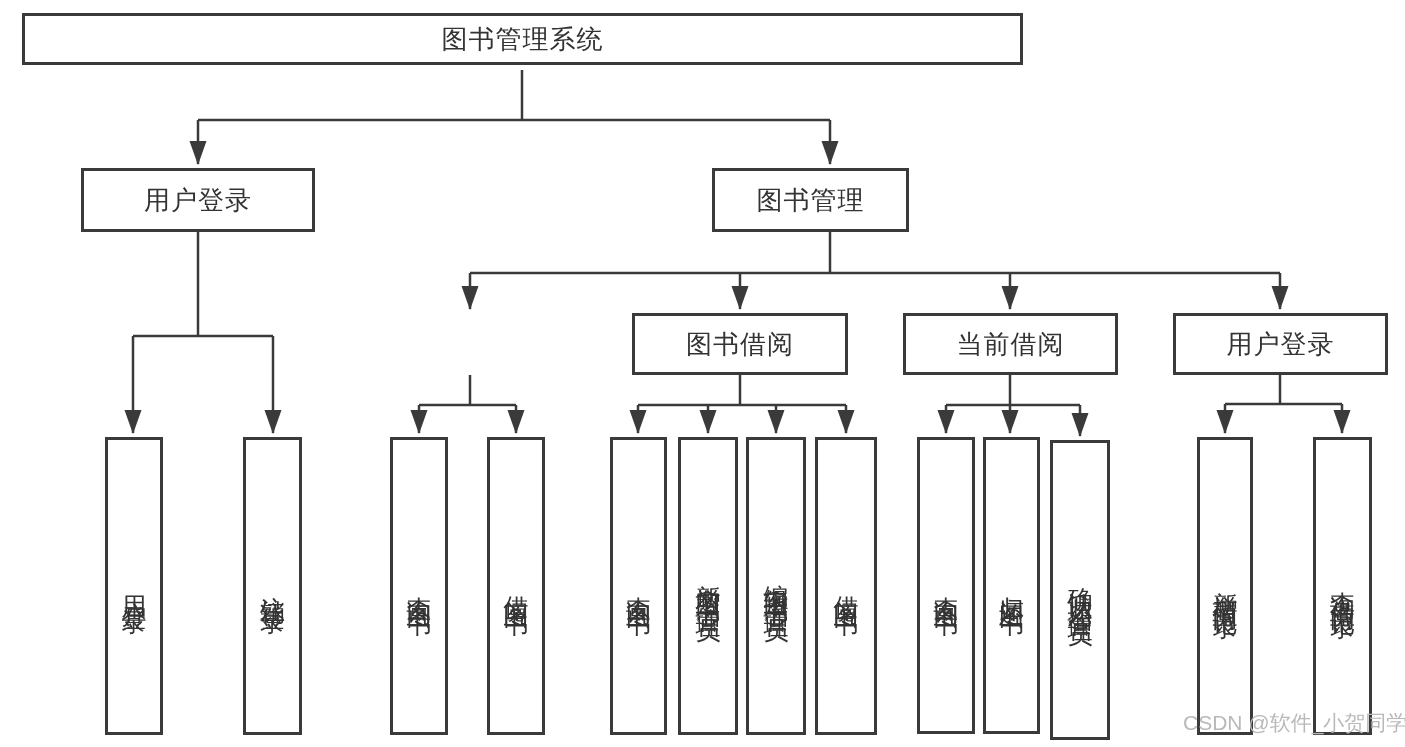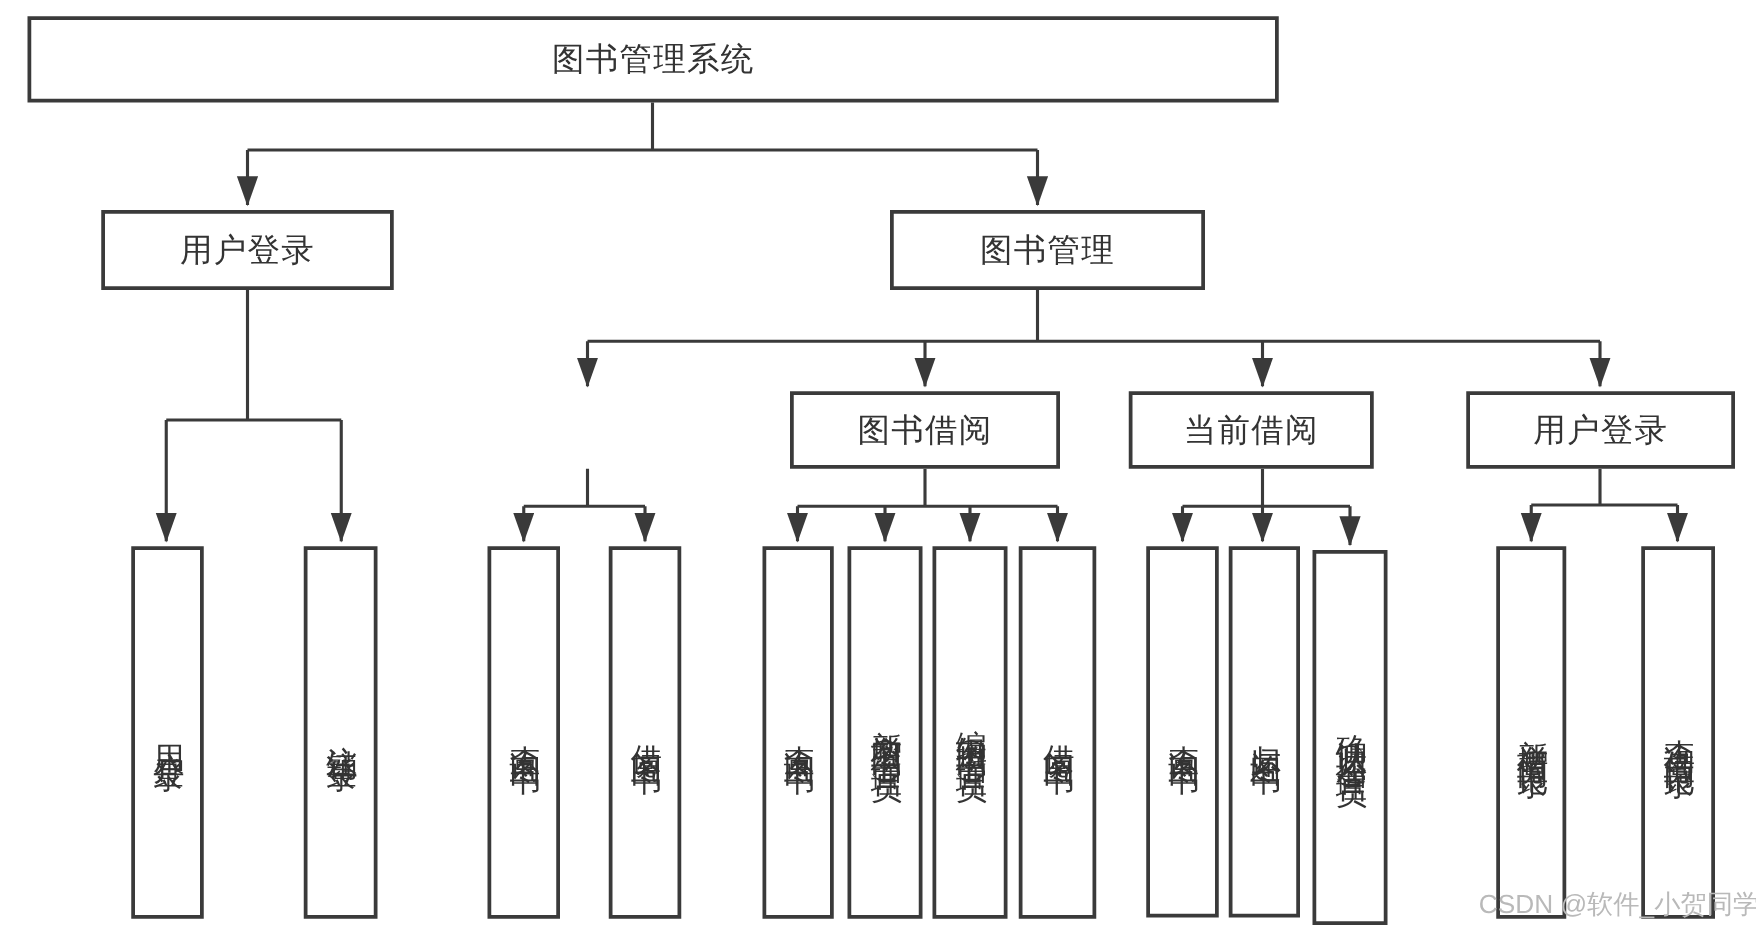--- a/index.html
+++ b/index.html
@@ -109,27 +109,27 @@
     <path class="link" d="M946,405 L946,433" marker-end="url(#arrow)"></path>
     <path class="link" d="M1010,405 L1010,433" marker-end="url(#arrow)"></path>
     <path class="link" d="M1080,405 L1080,436" marker-end="url(#arrow)"></path>
 
     <path class="link" d="M1280,375 L1280,404"></path>
     <path class="link" d="M1225,404 L1342,404"></path>
     <path class="link" d="M1225,404 L1225,433" marker-end="url(#arrow)"></path>
     <path class="link" d="M1342,404 L1342,433" marker-end="url(#arrow)"></path>
   </svg>
 
-  <div class="node h-node" style="left:22px; top:13px; width:1001px; height:69px;">图书管理系统</div>
+  <div class="node h-node" style="left:22px; top:13px; width:1001px; height:52px;">图书管理系统</div>
 
   <div class="node h-node" style="left:81px; top:168px; width:234px; height:64px;">用户登录</div>
-  <div class="node h-node" style="left:712px; top:168px; width:252px; height:64px;">图书管理</div>
+  <div class="node h-node" style="left:712px; top:168px; width:197px; height:64px;">图书管理</div>
 
   <div class="node h-node" style="left:632px; top:313px; width:216px; height:62px;">图书借阅</div>
-  <div class="node h-node" style="left:903px; top:313px; width:196px; height:62px;">当前借阅</div>
+  <div class="node h-node" style="left:903px; top:313px; width:215px; height:62px;">当前借阅</div>
   <div class="node h-node" style="left:1173px; top:313px; width:215px; height:62px;">用户登录</div>
 
   <div class="node v-node" style="left:105px; top:437px; width:58px; height:298px;">
     <span class="vtext">用户登录</span>
   </div>
   <div class="node v-node" style="left:243px; top:437px; width:59px; height:298px;">
     <span class="vtext">注销登录</span>
   </div>
 
   <div class="node v-node" style="left:390px; top:437px; width:58px; height:298px;">

